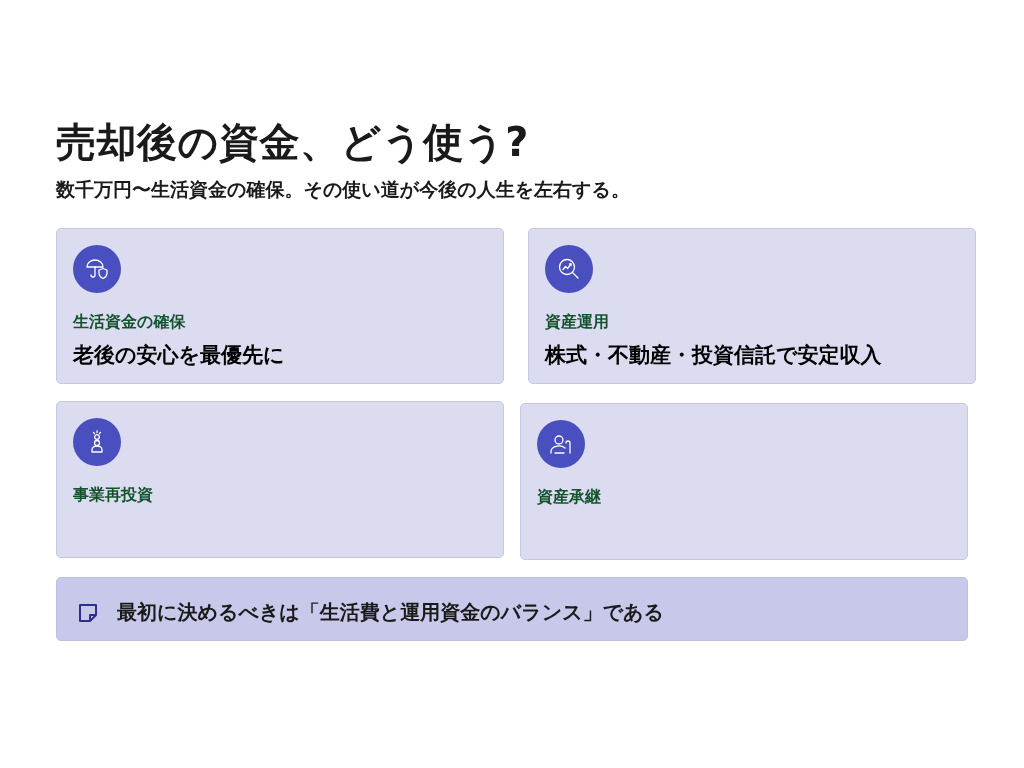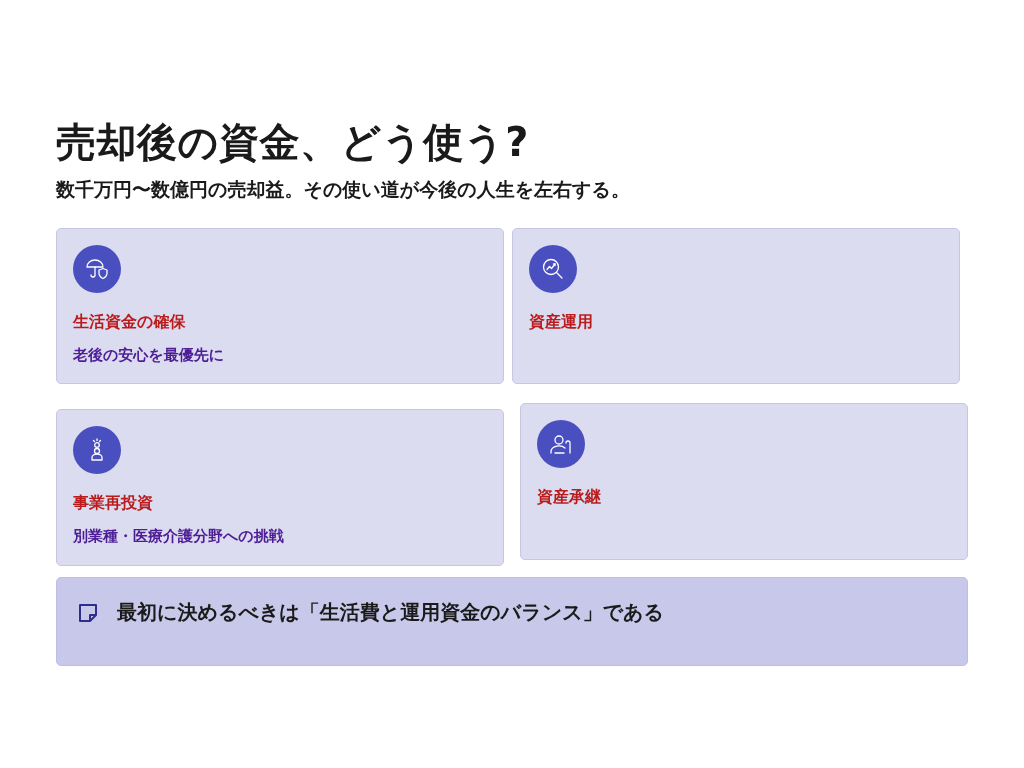--- a/index.html
+++ b/index.html
@@ -2,36 +2,36 @@
 <html><head>
 <meta charset="utf-8">
 <style>
   html, body { margin:0; padding:0; background:#ffffff; }
   body { width:1024px; height:768px; position:relative; overflow:hidden;
          font-family:"DejaVu Sans","Liberation Sans",sans-serif; color:#1a1a1a; }
   .title { position:absolute; left:56px; top:120px; font-size:40px; font-weight:bold; letter-spacing:0.5px; line-height:44px; white-space:nowrap; }
   .subtitle { position:absolute; left:56px; top:176px; font-size:19px; font-weight:bold; line-height:26px; white-space:nowrap; }
   .card { position:absolute; width:448px; height:156px; background:#dcdcf0; border:1px solid #c7c7e2; border-radius:5px; box-sizing:border-box; }
   .c1 { left:56px; top:228px; }
-  .c2 { left:512px; top:228px; }
-  .c3 { left:56px; top:401px; height:157px;margin-top:8px; }
+  .c2 { left:528px; top:228px; }
+  .c3 { left:56px; top:401px; height:157px; }
   .c4 { left:520px; top:403px; height:157px; }
   .icon-circle { position:absolute; left:16px; top:16px; width:48px; height:48px; border-radius:50%; background:#4a4fbf; display:flex; align-items:center; justify-content:center; }
   .icon-circle svg { width:26px; height:26px; }
-  .card-label { position:absolute; left:16px; top:82px; font-size:16px; font-weight:bold; color:#b91c1c; line-height:22px; white-space:nowrap; }
-  .card-text { position:absolute; left:16px; top:112px; font-size:15px; font-weight:bold; color:#4c1d95; line-height:28px; white-space:nowrap; }
-  .callout { position:absolute; left:56px; top:577px; width:912px; height:89px; background:#c8c9ea; border:1px solid #bdbee0; border-radius:5px; box-sizing:border-box; }
+  .card-label { position:absolute; left:16px; top:82px; font-size:16px; font-weight:bold; color:#14532d; line-height:22px; white-space:nowrap; }
+  .card-text { position:absolute; left:16px; top:112px; font-size:21px; font-weight:bold; color:#000000; line-height:28px; white-space:nowrap; }
+  .callout { position:absolute; left:56px; top:577px; width:912px; height:64px; background:#c8c9ea; border:1px solid #bdbee0; border-radius:5px; box-sizing:border-box; }
   .callout-icon { position:absolute; left:20px; top:24px; width:22px; height:22px; }
   .callout-text { position:absolute; left:60px; top:20px; font-size:20px; font-weight:bold; color:#1a1a1a; line-height:28px; white-space:nowrap; }
 </style>
 </head>
 <body>
 
 <div class="title">売却後の資金、どう使う?</div>
-<div class="subtitle">数千万円〜数億円の売却益。その使い道が今後の人生を左右する。</div>
+<div class="subtitle">数千万円〜生活資金の確保。その使い道が今後の人生を左右する。</div>
 
 <div class="card c1">
   <div class="icon-circle">
     <svg viewBox="0 0 26 26" fill="none" stroke="#fff" stroke-width="1.3" stroke-linecap="round" stroke-linejoin="round">
       <path d="M3 11 A8 7 0 0 1 19 11 Z"></path>
       <path d="M11 11 V19 a2 2 0 0 1 -4 0"></path>
       <path d="M15 14 l4 -1.5 l4 1.5 v3 c0 3 -2 4.5 -4 5.5 c-2 -1 -4 -2.5 -4 -5.5 z"></path>
     </svg>
   </div>
   <div class="card-label">生活資金の確保</div>
@@ -41,33 +41,33 @@
 <div class="card c2">
   <div class="icon-circle">
     <svg viewBox="0 0 26 26" fill="none" stroke="#fff" stroke-width="1.3" stroke-linecap="round" stroke-linejoin="round">
       <circle cx="11" cy="11" r="7.5"></circle>
       <path d="M16.5 16.5 L22 22"></path>
       <path d="M7 13.5 l2.5 -3 l2 2 l3.5 -4.5"></path>
       <path d="M13.5 8 h1.5 v1.5"></path>
     </svg>
   </div>
   <div class="card-label">資産運用</div>
+  <div class="card-text">株式・不動産・投資信託で安定収入</div>
 </div>
 
 <div class="card c3">
   <div class="icon-circle">
     <svg viewBox="0 0 26 26" fill="none" stroke="#fff" stroke-width="1.3" stroke-linecap="round" stroke-linejoin="round">
       <path d="M13 2 v1.5 M9.5 3.5 l1 1 M16.5 3.5 l-1 1"></path>
       <circle cx="13" cy="8" r="2.3"></circle>
       <circle cx="13" cy="14" r="2.5"></circle>
       <path d="M8 23 v-2.5 a5 3.5 0 0 1 10 0 V23 Z"></path>
     </svg>
   </div>
   <div class="card-label">事業再投資</div>
-  <div class="card-text">別業種・医療介護分野への挑戦</div>
 </div>
 
 <div class="card c4">
   <div class="icon-circle">
     <svg viewBox="0 0 26 26" fill="none" stroke="#fff" stroke-width="1.3" stroke-linecap="round" stroke-linejoin="round">
       <circle cx="11" cy="9" r="4"></circle>
       <path d="M3 22 v-2 a8 6 0 0 1 14 -3"></path>
       <path d="M18 12 a2 2 0 0 1 4 0 V22"></path>
       <path d="M7 22 h9"></path>
     </svg>

